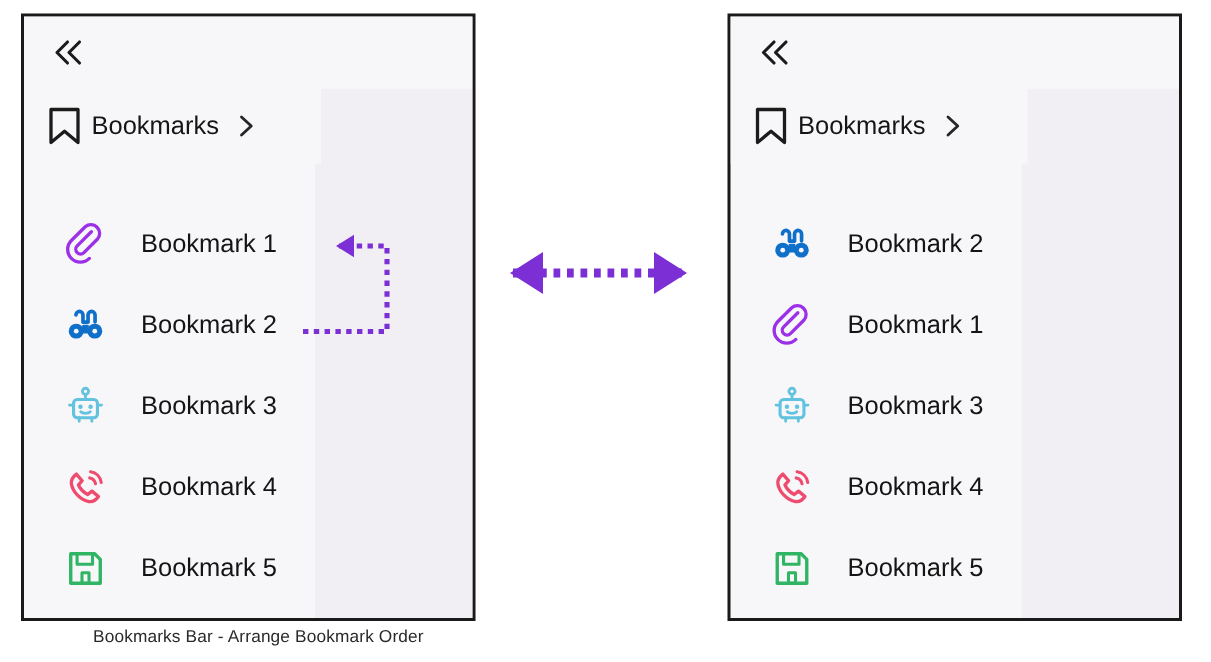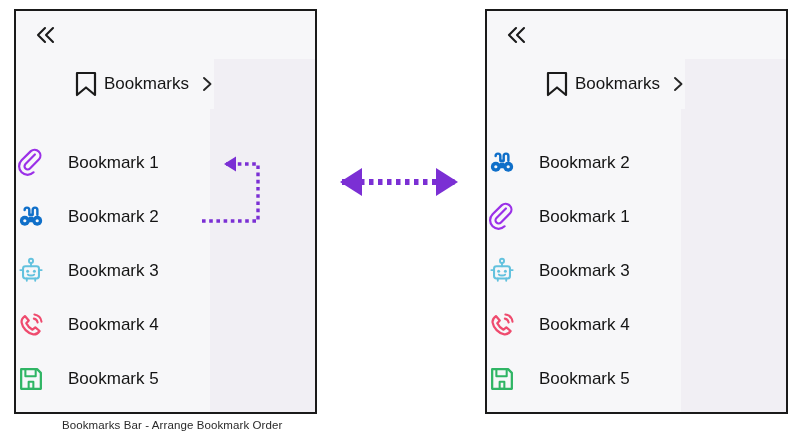--- a/index.html
+++ b/index.html
@@ -63,21 +63,20 @@
   .bookmarks-row {
     position: absolute;
     top: 48px; left: 0;
     height: 50px;
     width: 198px;
     display: flex;
     align-items: center;
     padding-left: 16px;
     background: #f7f7f9;
     cursor: pointer;
-    justify-content: flex-end;
   }
   .bookmarks-flag { width: 22px; height: 26px; flex: 0 0 auto; }
   .bookmarks-label {
     font-size: 17px;
     color: #151515;
     margin-left: 7px;
     white-space: nowrap;
   }
   .bookmarks-chevron {
     margin-left: 11px;
@@ -90,20 +89,21 @@
     position: absolute;
     top: 125px;
     left: 0;
     right: 0;
   }
   .bm-item {
     position: relative;
     height: 54px;
     display: flex;
     align-items: center;
+    padding-left: 26px;
     cursor: pointer;
   }
   .bm-icon {
     width: 30px; height: 30px;
     flex: 0 0 auto;
     display: block;
   }
   .bm-label {
     font-size: 17px;
     color: #141414;

